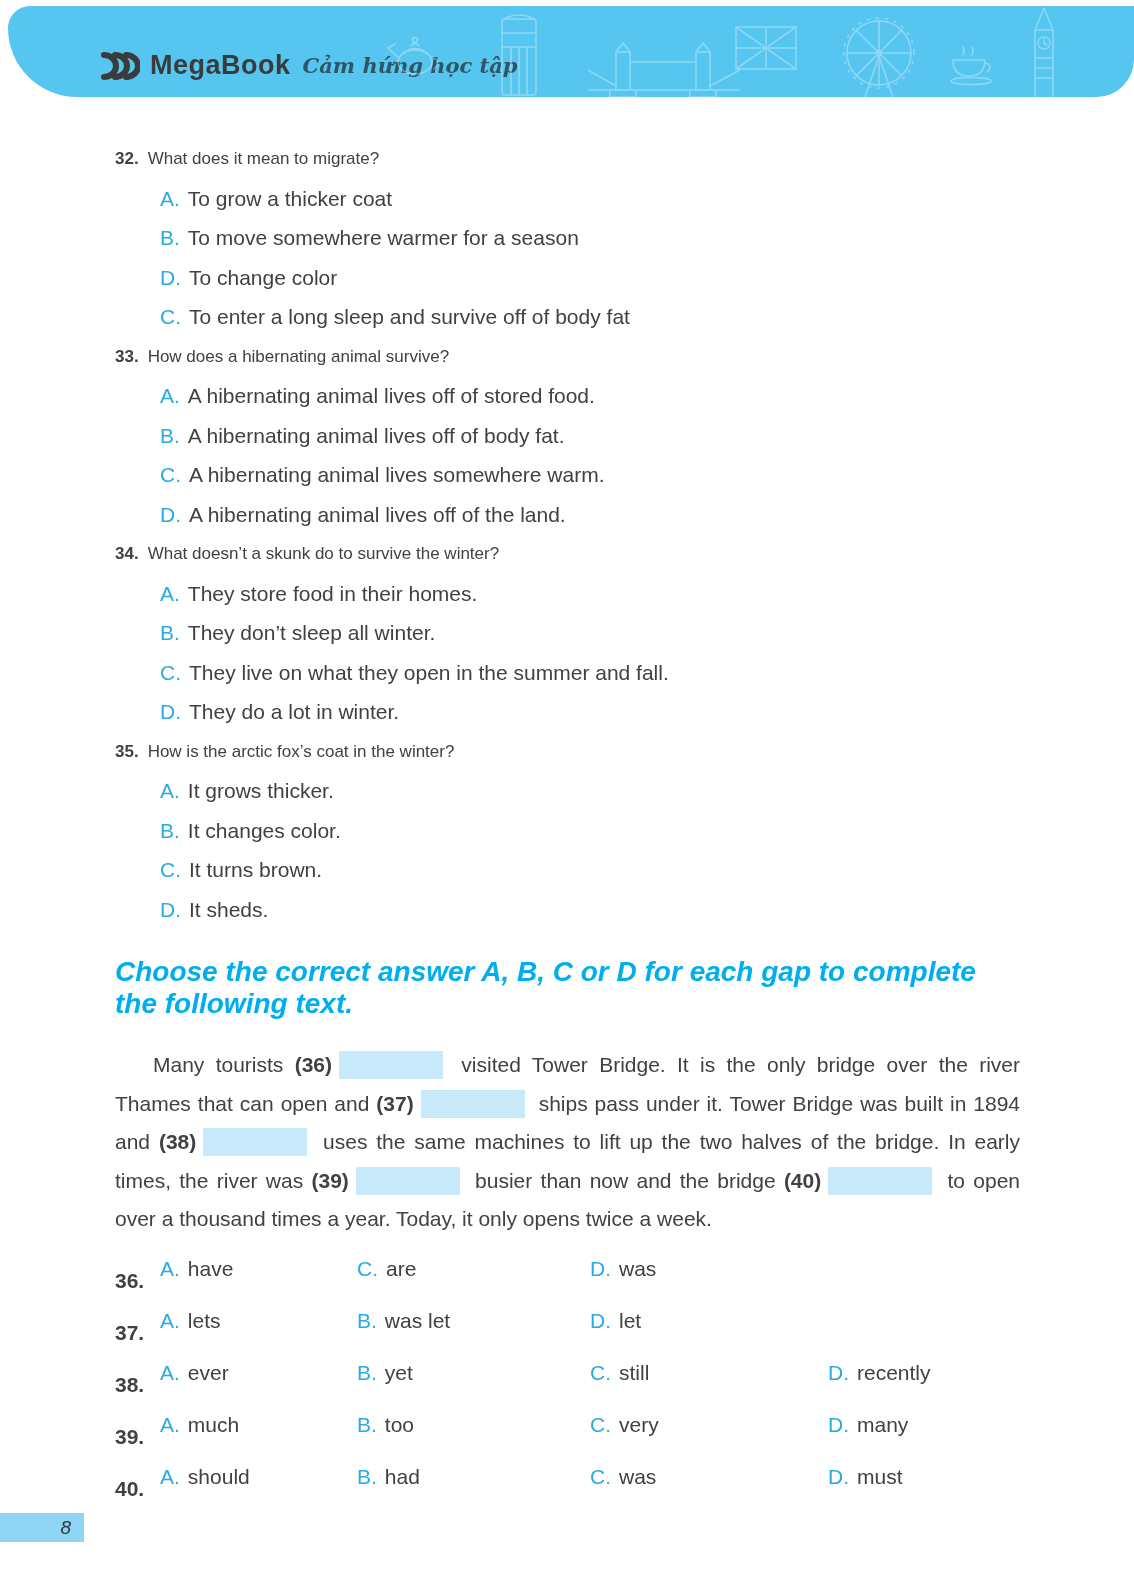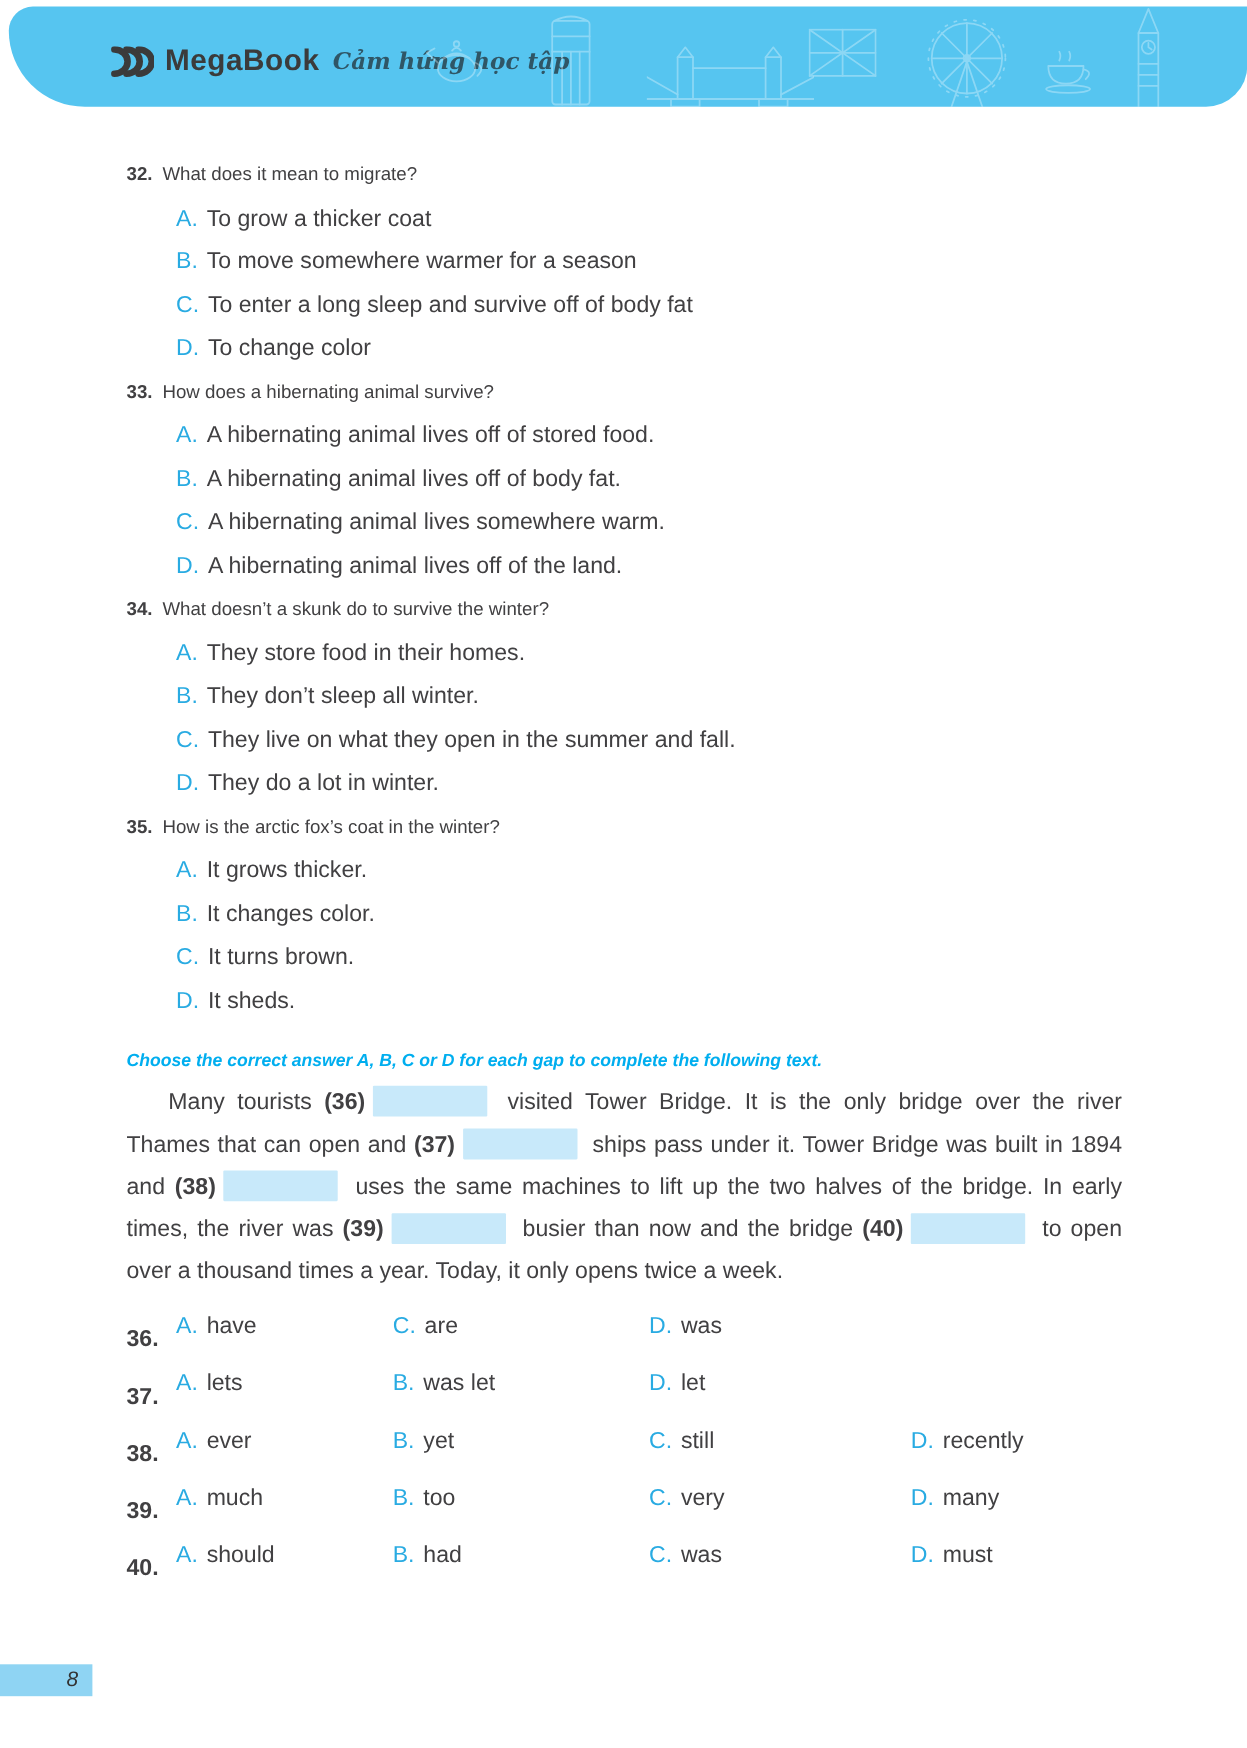--- a/index.html
+++ b/index.html
@@ -23,21 +23,21 @@
   
   header{
     position:relative;
     margin:6px 0 0 8px;
     width:1126px;height:91px;
     background:var(--header-blue);
     border-radius:28px 0 48px 88px;
     overflow:hidden;
   }
   .logo{
-    position:absolute;left:92px;top:4px;height:100%;
+    position:absolute;left:92px;top:14px;height:100%;
     display:flex;align-items:center;gap:10px;
   }
   .logo-mark{display:block;}
   .logo-text{
     font-size:27px;font-weight:bold;color:#3B3B3B;letter-spacing:.5px;
   }
   .tagline{
     font-family:"DejaVu Serif",serif;
     font-style:italic;font-weight:bold;
     font-size:21px;color:#2F5666;margin-left:2px;
@@ -48,22 +48,22 @@
 
   
   main{padding:42px 116px 0 115px;}
 
   .q-line{line-height:39.5px;font-size:17px;}
   .qnum{font-weight:bold;margin-right:9px;}
   .option{line-height:39.5px;font-size:21px;margin-left:45px;}
   .letter{color:var(--accent-cyan);margin-right:8px;}
 
   .instruction{
-    margin:27px 0 9px;
-    font-size:16px;font-weight:bold;font-style:italic;
+    margin:27px 0 26px;
+    font-size:28px;font-weight:bold;font-style:italic;
     color:var(--heading-cyan);
   }
   .gap-paragraph{
     font-size:21px;line-height:38.5px;
     text-align:justify;text-indent:38px;
     width:905px;
   }
   .gap-paragraph b{font-weight:bold;}
   .gap{
     display:inline-block;width:104px;height:28px;
@@ -160,22 +160,22 @@
       </svg>
     </div>
   </header>
 
   <main>
     <section id="questions">
         <div class="question">
           <div class="q-line"><span class="qnum">32.</span><span class="qtext">What does it mean to migrate?</span></div>
           <div class="option"><span class="letter">A.</span><span class="otext">To grow a thicker coat</span></div>
           <div class="option"><span class="letter">B.</span><span class="otext">To move somewhere warmer for a season</span></div>
+          <div class="option"><span class="letter">D.</span><span class="otext">To change color</span></div>
           <div class="option"><span class="letter">C.</span><span class="otext">To enter a long sleep and survive off of body fat</span></div>
-          <div class="option"><span class="letter">D.</span><span class="otext">To change color</span></div>
         </div>
         <div class="question">
           <div class="q-line"><span class="qnum">33.</span><span class="qtext">How does a hibernating animal survive?</span></div>
           <div class="option"><span class="letter">A.</span><span class="otext">A hibernating animal lives off of stored food.</span></div>
           <div class="option"><span class="letter">B.</span><span class="otext">A hibernating animal lives off of body fat.</span></div>
           <div class="option"><span class="letter">C.</span><span class="otext">A hibernating animal lives somewhere warm.</span></div>
           <div class="option"><span class="letter">D.</span><span class="otext">A hibernating animal lives off of the land.</span></div>
         </div>
         <div class="question">
           <div class="q-line"><span class="qnum">34.</span><span class="qtext">What doesn’t a skunk do to survive the winter?</span></div>

